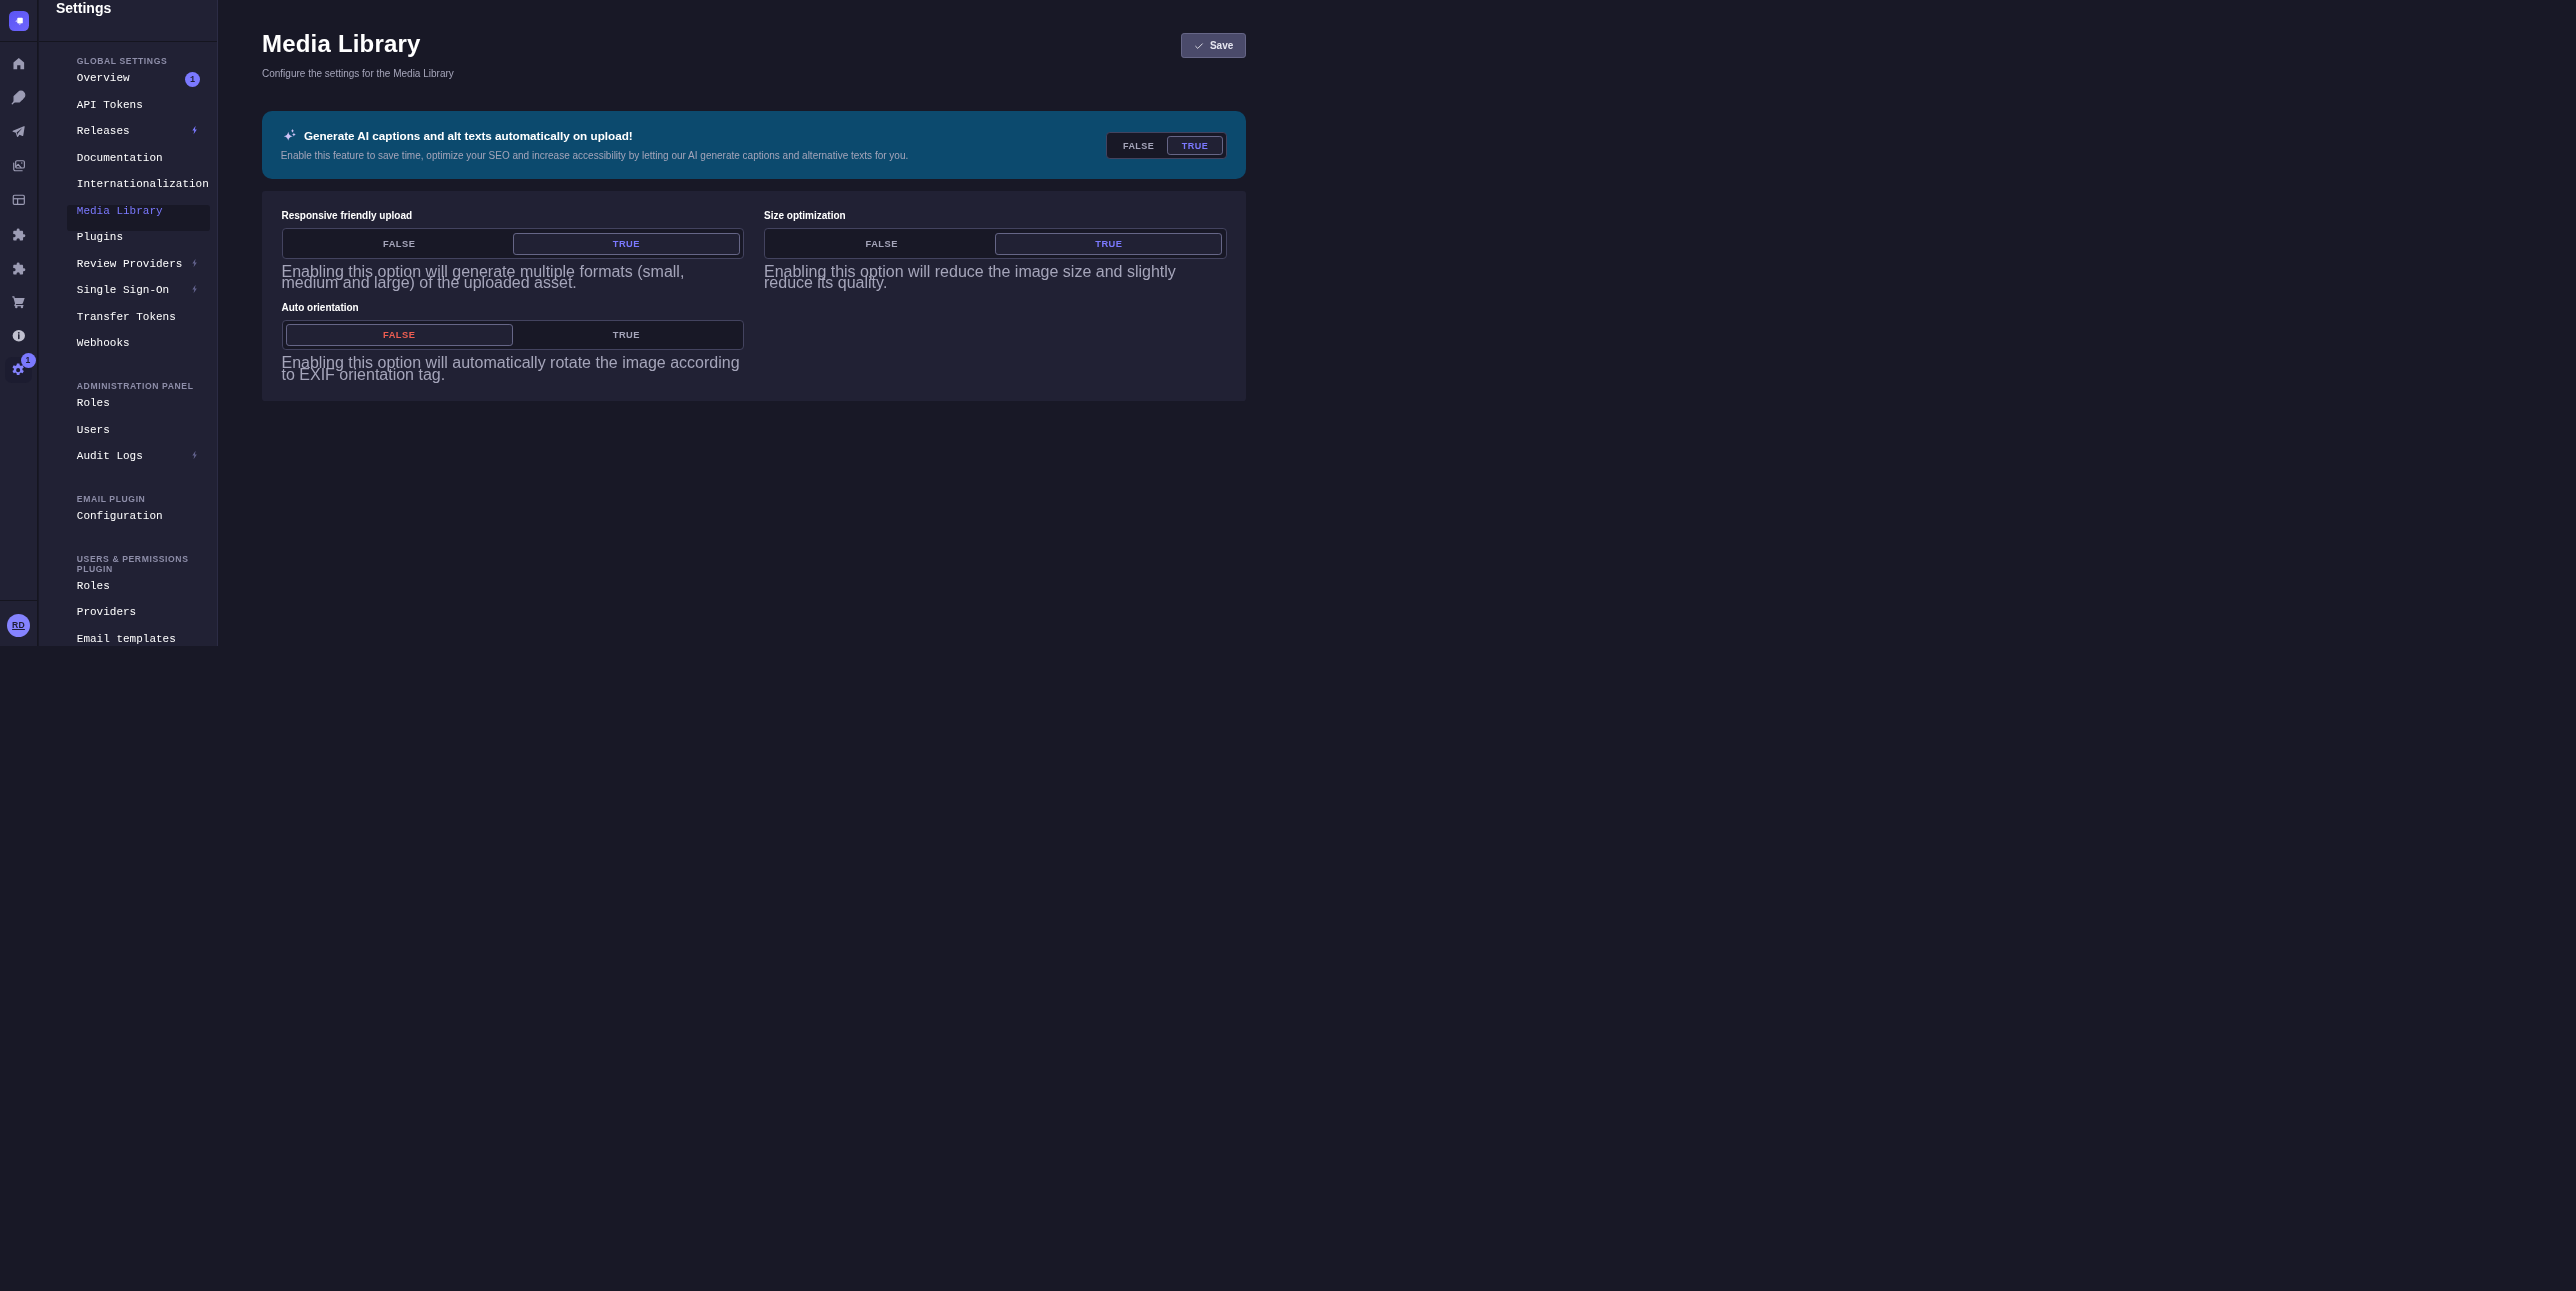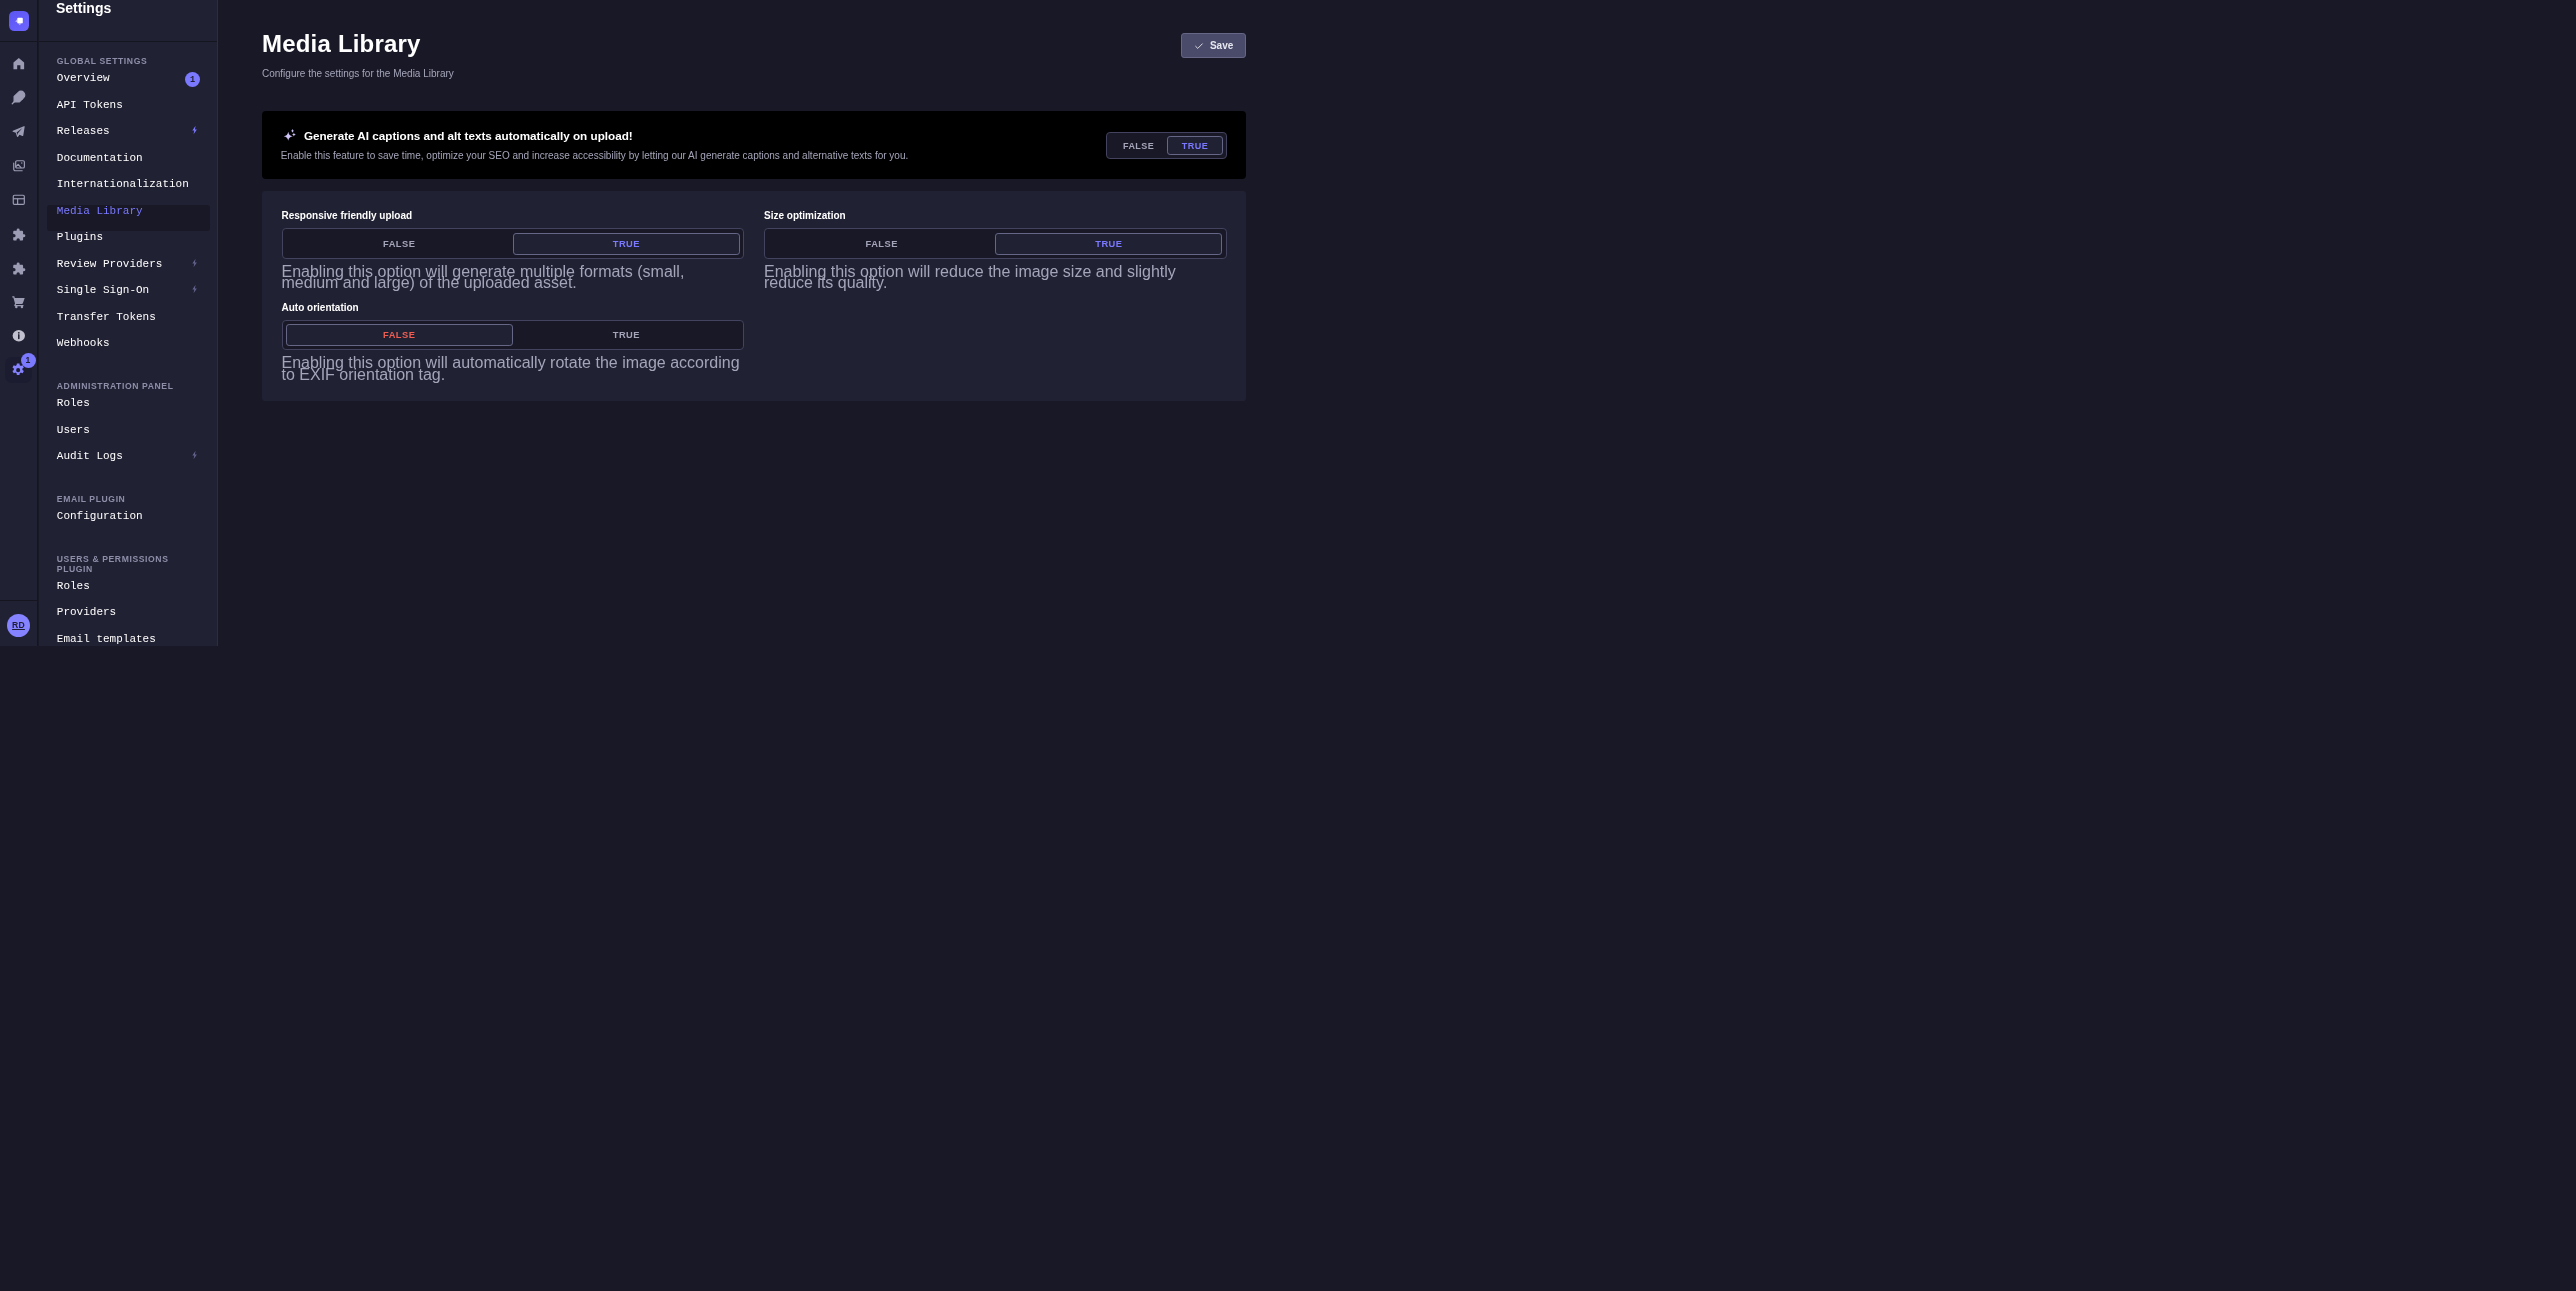--- a/index.html
+++ b/index.html
@@ -41,21 +41,21 @@
     margin:13.2px 0 9.3px;cursor:pointer;letter-spacing:.02em;text-decoration:underline;}
 
   
   .subnav{
     position:absolute;left:39px;top:0;bottom:0;width:179px;background:#212134;
     border-right:0.8px solid #2c2c45;box-sizing:border-box;
   }
   .subnav-header{height:42px;border-bottom:0.8px solid #15151f;box-sizing:border-box;
     display:flex;align-items:flex-start;padding-left:17px;}
   .subnav-title{font-size:14px;font-weight:700;color:#ffffff;}
-  .subnav-body{padding:7.8px 7px 0 7.8px;}
+  .subnav-body{padding:7.8px 7px 0 7.8px;margin-left:20px;}
   .nav-section{margin-top:1.6px;}
   .nav-section + .nav-section{margin-top:12.5px;}
   .nav-section-label{
     padding:4.7px 10px 6.2px;font-size:8.6px;font-weight:700;letter-spacing:0.6px;
     color:#8e8ea9;text-transform:uppercase;}
   .nav-item{height:26.5px;display:flex;padding:0 10px;border-radius:3.1px;
     color:#ffffff;font-size:11px;cursor:pointer;box-sizing:border-box;font-family:Liberation Mono, monospace;}
   .nav-item.active{background:#181826;color:#7b79ff;}
   .nav-badge{min-width:15px;height:15px;border-radius:7.8px;background:#7b79ff;color:#1d1d33;
     font-size:8.6px;font-weight:700;display:flex;align-items:center;justify-content:center;}
@@ -70,21 +70,21 @@
   .page-title{margin:0;font-size:24px;line-height:28px;font-weight:700;color:#ffffff;letter-spacing:0.2px;}
   .page-subtitle{margin-top:7.8px;font-size:10px;line-height:15.6px;color:#a5a5ba;}
   .save-btn{
     margin-top:3.1px;height:25px;padding:0 11.7px;display:flex;align-items:center;gap:6.2px;
     background:#4a4a6a;border:0.8px solid #666687;border-radius:3.1px;
     color:#e6e6f0;font-size:10px;font-weight:600;cursor:pointer;box-sizing:border-box;
     font-family:"Liberation Sans",sans-serif;}
   .save-btn .icon{color:#dcdce4;}
 
   
-  .banner{margin-top:30px;height:68px;background:#000000;border-radius:4px;
+  .banner{margin-top:30px;height:68px;background:#0c4a6e;border-radius:10px;
     padding:0 18.7px;display:flex;align-items:center;justify-content:space-between;box-sizing:border-box;}
   .banner-title-row{display:flex;align-items:center;gap:6.2px;}
   .banner-title{font-size:11.7px;line-height:14px;font-weight:700;color:#ffffff;}
   .banner-desc{margin-top:5.4px;font-size:10px;line-height:12.5px;color:#a5a5ba;}
 
   
   .toggle{display:flex;padding:3.1px;background:#181826;border:0.8px solid #43435f;border-radius:3.9px;
     box-sizing:border-box;}
   .toggle .seg{flex:1;height:22px;display:flex;align-items:center;justify-content:center;
     font-size:9.3px;font-weight:700;letter-spacing:.05em;color:#a5a5ba;border:0.8px solid transparent;

